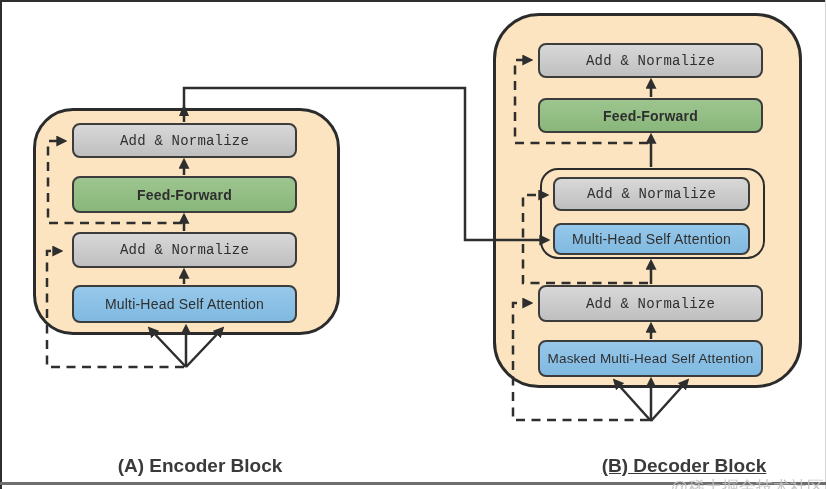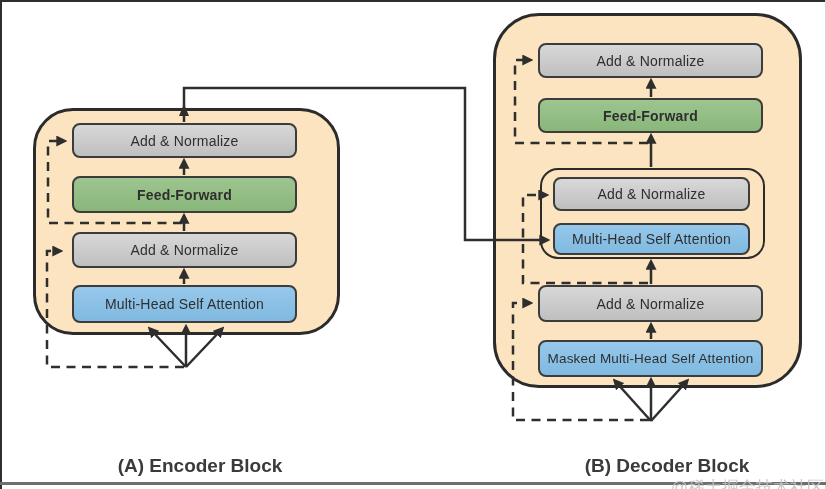--- a/index.html
+++ b/index.html
@@ -16,31 +16,31 @@
     position:absolute;background:#fbe4bf;border:3px solid #2b2b2b;box-sizing:border-box;
   }
   .container.outer-encoder{left:33px;top:108px;width:307px;height:227px;border-radius:40px;}
   .container.outer-decoder{left:493px;top:13px;width:309px;height:375px;border-radius:46px;}
   .container.inner-decoder{left:540px;top:168px;width:225px;height:91px;border-radius:18px;border-width:2.5px;}
   .box{
     position:absolute;box-sizing:border-box;border:2px solid #3c3c3c;border-radius:8px;
     display:flex;align-items:center;justify-content:center;
     font-size:14px;color:#2f2f2f;letter-spacing:.2px;z-index:4;
   }
-  .box.gray{background:linear-gradient(#d8d8d8,#bfbfbf);}
+  .box.gray{background:linear-gradient(#d8d8d8,#bfbfbf);font-family:Liberation Mono, monospace;}
   .box.green{background:linear-gradient(#9dc58f,#89b77a);font-weight:bold;}
   .box.blue{background:linear-gradient(#96c8ea,#80b9e0);text-align:center;}
   .box.small-text{font-size:13.5px;}
   .arrows{position:absolute;left:0;top:0;width:826px;height:489px;z-index:6;pointer-events:none;}
   .caption{
     position:absolute;top:455px;font-size:19px;font-weight:600;color:#3a3a3a;
     text-align:center;z-index:3;
   }
   .caption.enc{left:90px;width:220px;}
-  .caption.dec{left:567px;width:200px;}
+  .caption.dec{left:584px;width:200px;text-decoration:underline;}
   .watermark{
     position:absolute;top:457px;left:636px;width:188px;text-align:right;
     font-size:17px;color:rgba(196,196,196,0.92);z-index:7;white-space:nowrap;margin-top:19px;
   }
 </style>
 </head>
 <body>
 
 <div class="stage">
 

